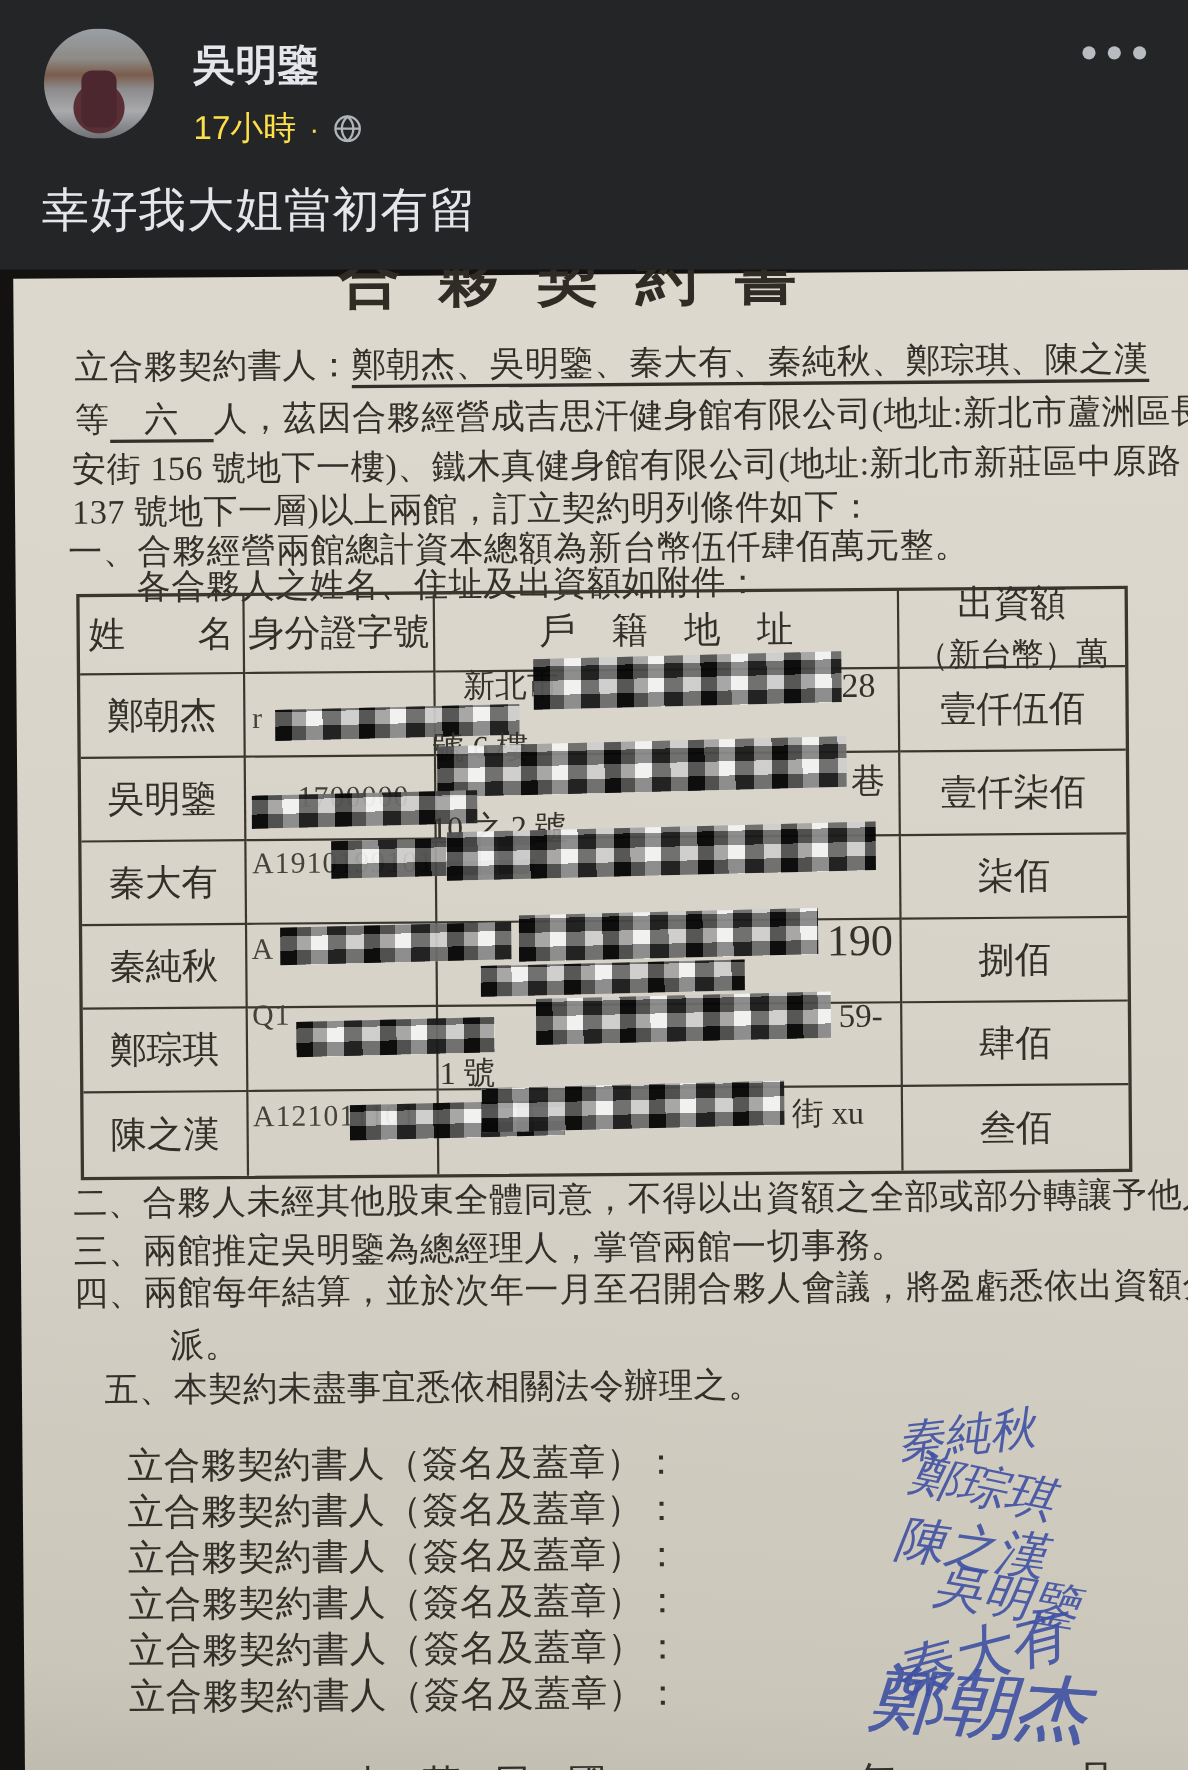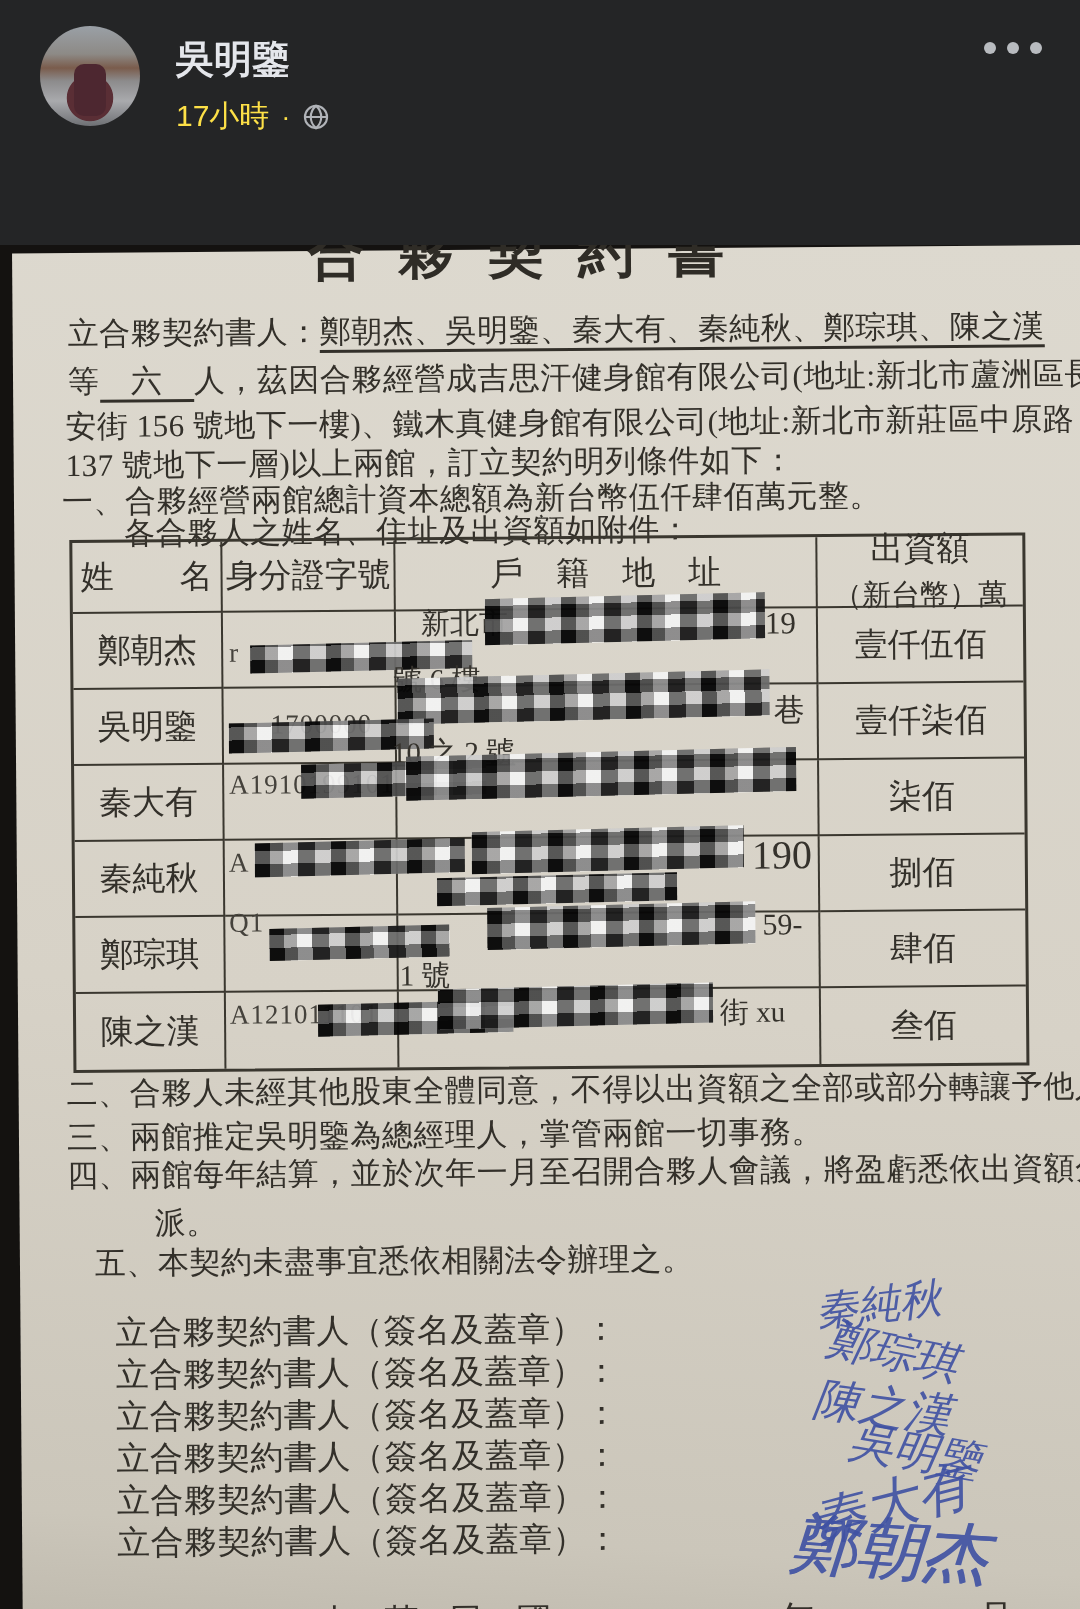--- a/index.html
+++ b/index.html
@@ -71,20 +71,21 @@
         </svg>
       </span>
     </div>
     <div class="menu-dots">
       <i></i>
       <i></i>
       <i></i>
     </div>
   </div>
 
+  <div class="post-text">幸好我大姐當初有留</div>
 
   <div class="photo">
     <div class="paper">
 
       <div class="doc-title">合夥契約書</div>
 
       <div class="doc-line" style="left:55px;top:60px;">
         <span>立合夥契約書人：</span><span class="ul">鄭朝杰、吳明鑒、秦大有、秦純秋、鄭琮琪、陳之漢</span>
       </div>
       <div class="doc-line" style="left:55px;top:108px;">
@@ -130,21 +131,21 @@
         <div class="tcell lc">肆佰</div>
 
         <div class="tcell lr">陳之漢</div>
         <div class="tcell lr"></div>
         <div class="tcell lr"></div>
         <div class="tcell lc lr">叁佰</div>
       </div>
 
       <span class="frag" style="left:382px;top:354px;margin-left:24px;">新北市</span>
       <div class="mosaic" style="left:470px;top:347px;width:280px;height:46px;"></div>
-      <span class="frag" style="left:750px;top:358px;font-size:31px;">19</span>
+      <span class="frag" style="left:750px;top:358px;font-size:31px;">28</span>
       <div class="mosaic" style="left:235px;top:392px;width:222px;height:28px;"></div>
       <span class="frag id" style="left:214px;top:386px;">r</span>
       <span class="frag" style="left:378px;top:410px;">號 6 樓</span>
 
       <div class="mosaic" style="left:382px;top:425px;width:372px;height:46px;"></div>
       <span class="frag" style="left:758px;top:442px;font-size:31px;">巷</span>
       <span class="frag id" style="left:255px;top:458px;">1700000</span>
       <div class="mosaic" style="left:213px;top:470px;width:205px;height:30px;"></div>
       <span class="frag" style="left:376px;top:483px;text-decoration:underline;">10 之 2 號</span>
 

